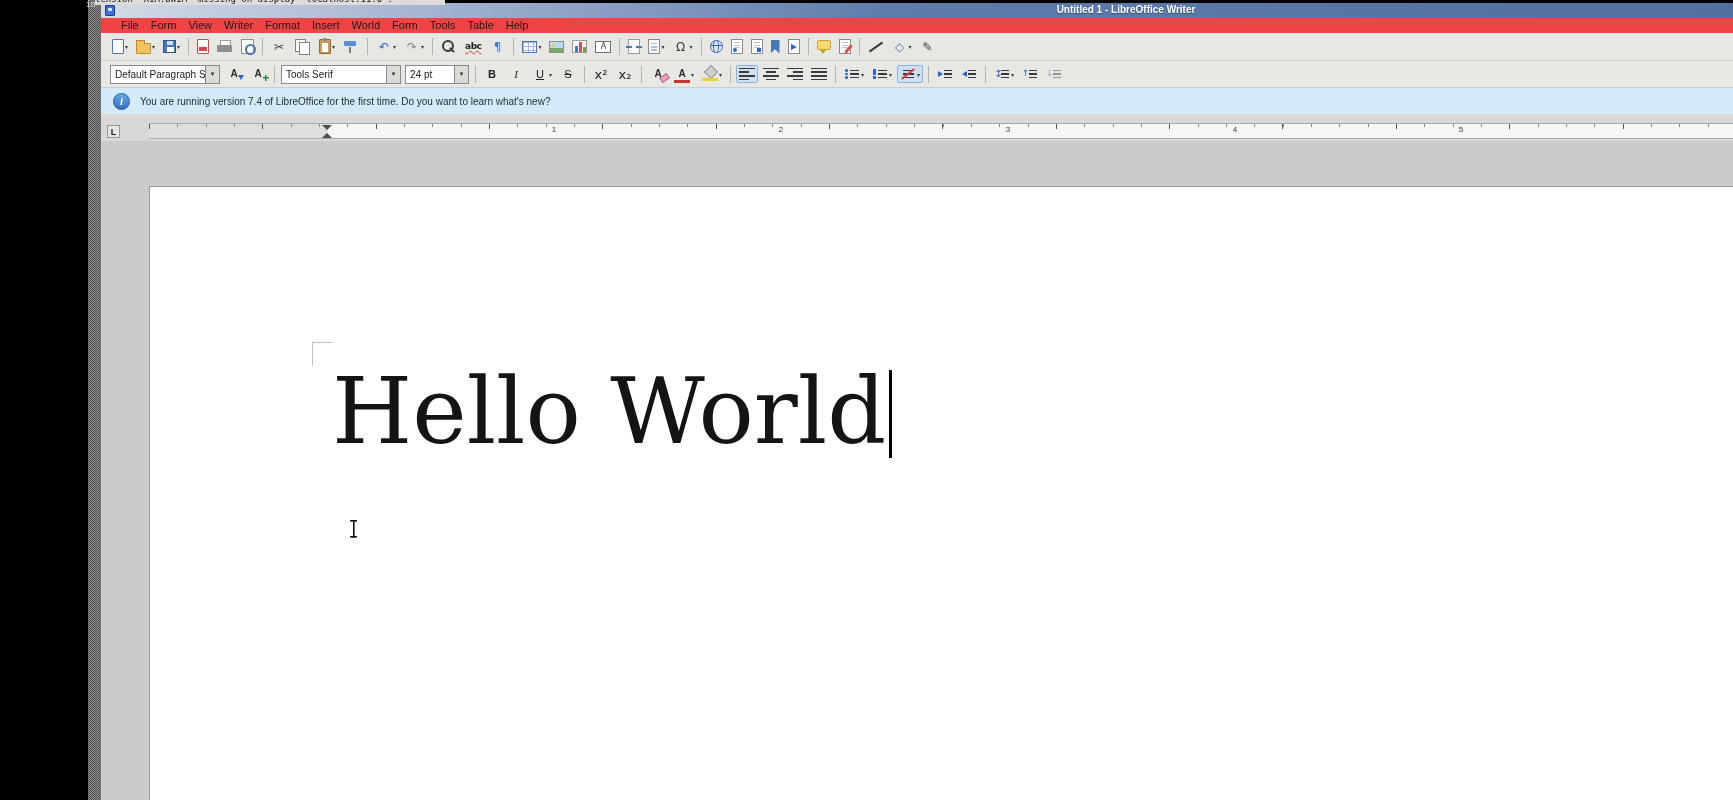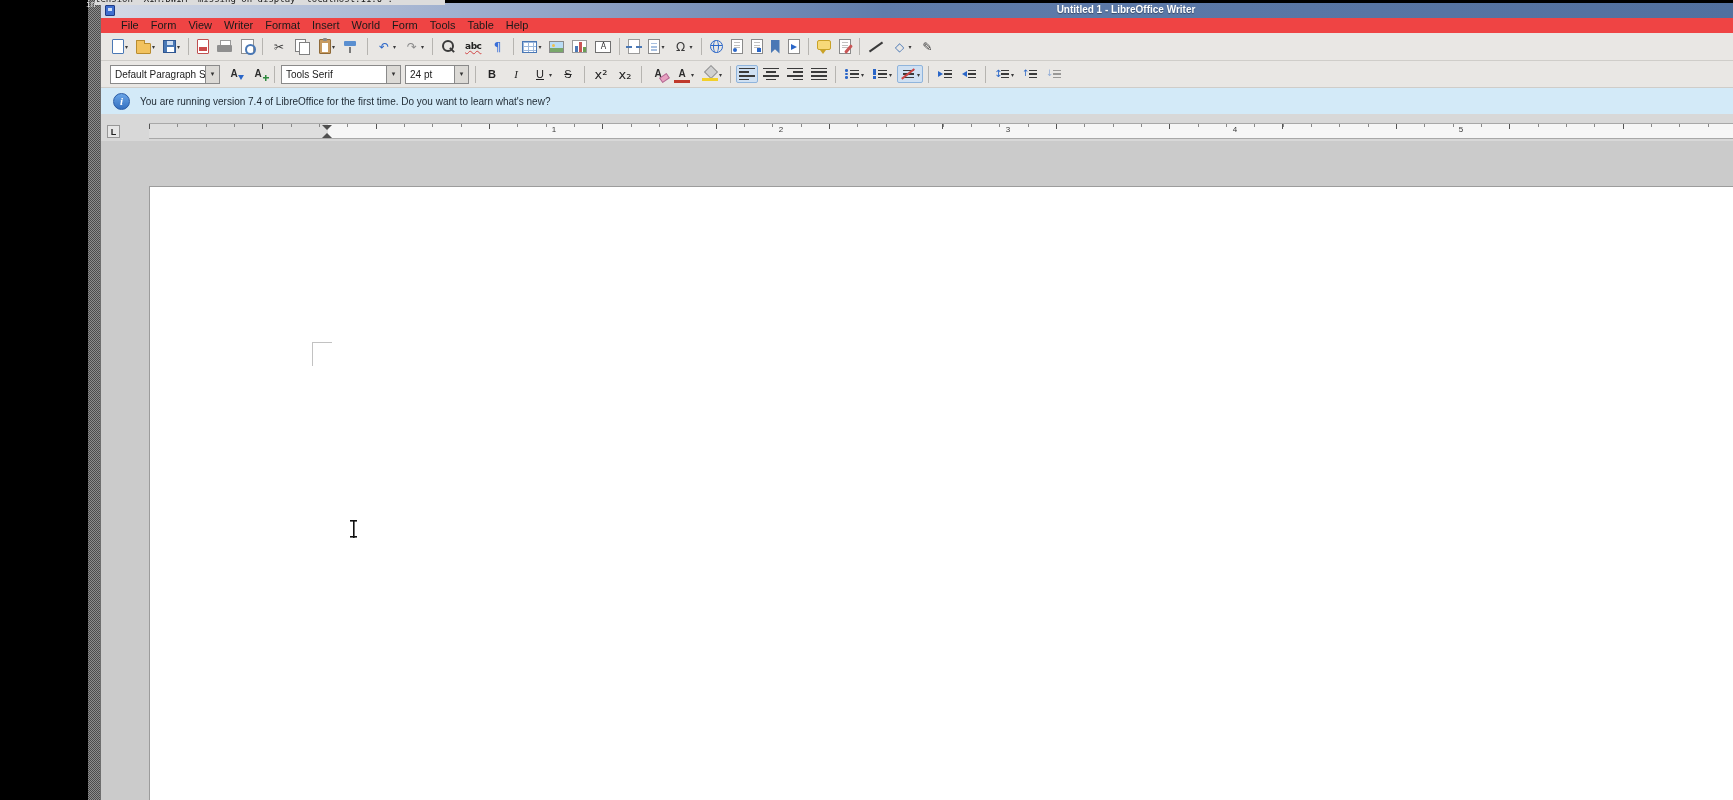--- a/index.html
+++ b/index.html
@@ -481,18 +481,19 @@
         <span class="rnum" style="left:399px">1</span>
         <span class="rnum" style="left:626px">2</span>
         <span class="rnum" style="left:853px">3</span>
         <span class="rnum" style="left:1080px">4</span>
         <span class="rnum" style="left:1306px">5</span>
         <span class="imark"></span>
       </div>
 
       <div class="page">
         <div class="corner"></div>
+        <div class="doc-text"><span>Hello World</span><span class="caret"></span></div>
         <div class="ibeam"></div>
       </div>
     </div>
 
   </div>
 </div>
 
 </body></html>

